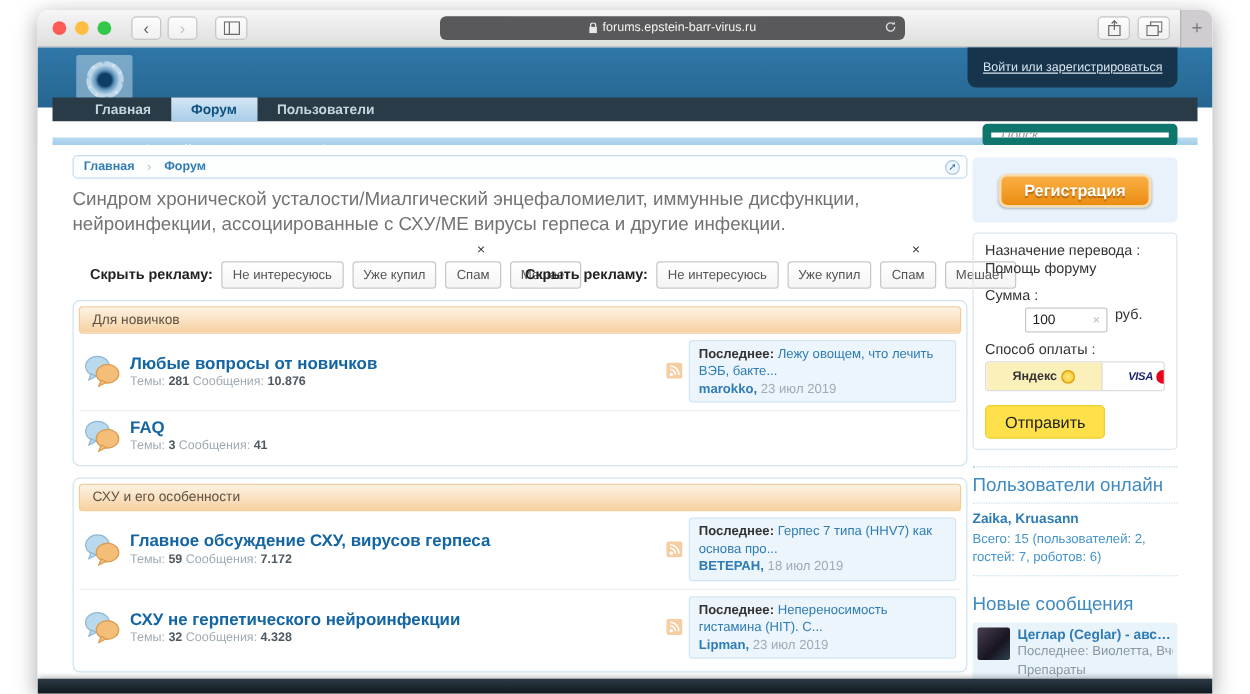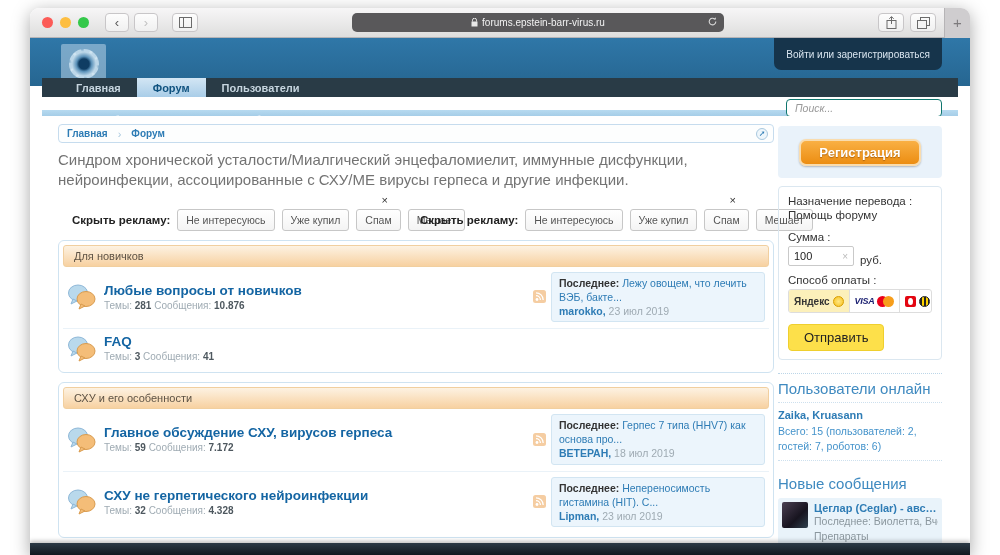--- a/index.html
+++ b/index.html
@@ -34,34 +34,34 @@
   
   .site-header { position:absolute; left:0; top:30px; right:0; height:48px;
                  background:linear-gradient(#2f77a8,#266691); }
   .logo-box { position:absolute; left:31px; top:6px; width:45px; height:40px;
               background:rgba(185,212,232,.55); border-radius:2px;
               display:flex; align-items:center; justify-content:center; }
   .virus { width:30px; height:30px; border-radius:50%; border:3px dashed #bcd7e9;
            background:radial-gradient(circle,#0f3d63 30%,#5d93ba 45%,#cfe4f1 75%); }
   .login-btn { position:absolute; right:28px; top:0; height:21px; padding:16px 12px;
                background:#16344b; color:#d9e5ef; font-size:10px; border-radius:0 0 7px 7px;
-               display:flex; align-items:center; }
+               display:flex; align-items:center;text-decoration:underline; }
   
   .tabbar { position:absolute; left:12px; right:12px; top:70px; height:19px;
             background:#293b46; display:flex; align-items:stretch; padding-left:18px; }
   .tab { font-size:11px; font-weight:bold; color:#c6d5df; padding:0 16px;
          display:flex; align-items:center; }
   .tab.active { background:linear-gradient(#d3e6f4,#a9cde8); color:#0f527f; }
   
   .subnav { position:absolute; left:12px; right:12px; top:102px; height:19px;
             background:linear-gradient(#b7daf0,#7fb2d6); display:flex; align-items:center;
             padding-left:18px; gap:22px; }
   .subnav a { font-size:10.5px; font-weight:bold; color:#fff; text-shadow:0 1px 1px rgba(40,80,110,.4); text-decoration:none; }
   .search-input { position:absolute; right:28px; top:91px; width:156px; height:18px;
-                  border:1px solid #0f766e; border-radius:4px; padding:0 8px;
+                  border:7px solid #0f766e; border-radius:4px; padding:0 8px;
                   font-size:10.5px; font-style:italic; color:#555; background:#fff; outline:none; }
   .search-input::placeholder { color:#999; font-style:italic; }
   
   .content { position:absolute; left:0; top:108px; right:0; bottom:0; background:#fff; }
   .main { position:absolute; left:28px; top:8px; width:716px; }
   
   .breadcrumb { height:19px; border:1px solid #c6dcee; border-radius:4px; background:#fdfefe;
                 display:flex; align-items:center; padding:0 8px; position:relative; }
   .crumb { font-size:10px; font-weight:bold; color:#2e7cb5; }
   .crumb-sep { color:#a9c8de; font-size:11px; margin:0 10px; }
@@ -98,27 +98,27 @@
   .sidebar { position:absolute; right:28px; top:8px; width:164px; }
   .register-panel { background:#e9f2fa; border-radius:4px; height:52px; margin-top:2px;
                     display:flex; align-items:center; justify-content:center; }
   .register-btn { background:linear-gradient(#f9b044,#ec8d12); border:2px solid #f9dcae; border-radius:7px;
                   color:#fff; font-size:13px; font-weight:bold; padding:4px 18px;
                   text-shadow:0 1px 1px rgba(120,60,0,.55); box-shadow:0 1px 2px rgba(0,0,0,.25); }
   .donation-box { margin-top:8px; border:1px solid #dbe7f0; border-radius:4px; padding:8px 9px;
                   font-size:11.5px; color:#333; }
   .don-line { margin-bottom:2px; }
   .don-gap { height:8px; }
-  .amount-row { display:flex; align-items:flex-end; gap:6px; margin-top:3px; }
+  .amount-row { display:flex; align-items:flex-start; gap:6px; margin-top:3px;margin-left:32px; }
   .amount-field { width:66px; height:20px; border:1px solid #c9c9c9; border-radius:2px;
                   display:flex; align-items:center; padding:0 5px; background:#fff; }
   .amount-field input { width:40px; border:none; outline:none; font-size:11px; color:#222; }
   .amount-clear { margin-left:auto; color:#bbb; font-size:10px; }
   .pay-row { display:flex; border:1px solid #ddd; border-radius:3px; overflow:hidden; height:24px; margin-top:3px; background:#fff; }
-  .pay-seg { display:flex; align-items:center; justify-content:center; gap:3px; padding:0 5px; border-right:1px solid #ddd; }
+  .pay-seg { display:flex; align-items:center; justify-content:center; gap:3px; padding:0 21px; border-right:1px solid #ddd; }
   .pay-seg:last-child { border-right:none; }
   .pay-seg.selected { background:#fcf0ba; }
   .yandex-label { font-size:10px; font-weight:bold; color:#333; }
   .coin { width:11px; height:11px; border-radius:50%; background:radial-gradient(#ffe784,#f6c11c); border:1px solid #d89d00; }
   .visa-label { font-size:9px; font-weight:900; font-style:italic; color:#1a1f71; letter-spacing:-.3px; }
   .mc { display:flex; }
   .mc i { width:11px; height:11px; border-radius:50%; display:block; }
   .mc .c1 { background:#eb001b; } .mc .c2 { background:#f79e1b; margin-left:-5px; }
   .mts { width:11px; height:11px; background:#e30611; border-radius:2px; position:relative; }
   .mts::after { content:""; position:absolute; left:3px; top:2px; width:5px; height:7px; background:#fff; border-radius:50%; }

